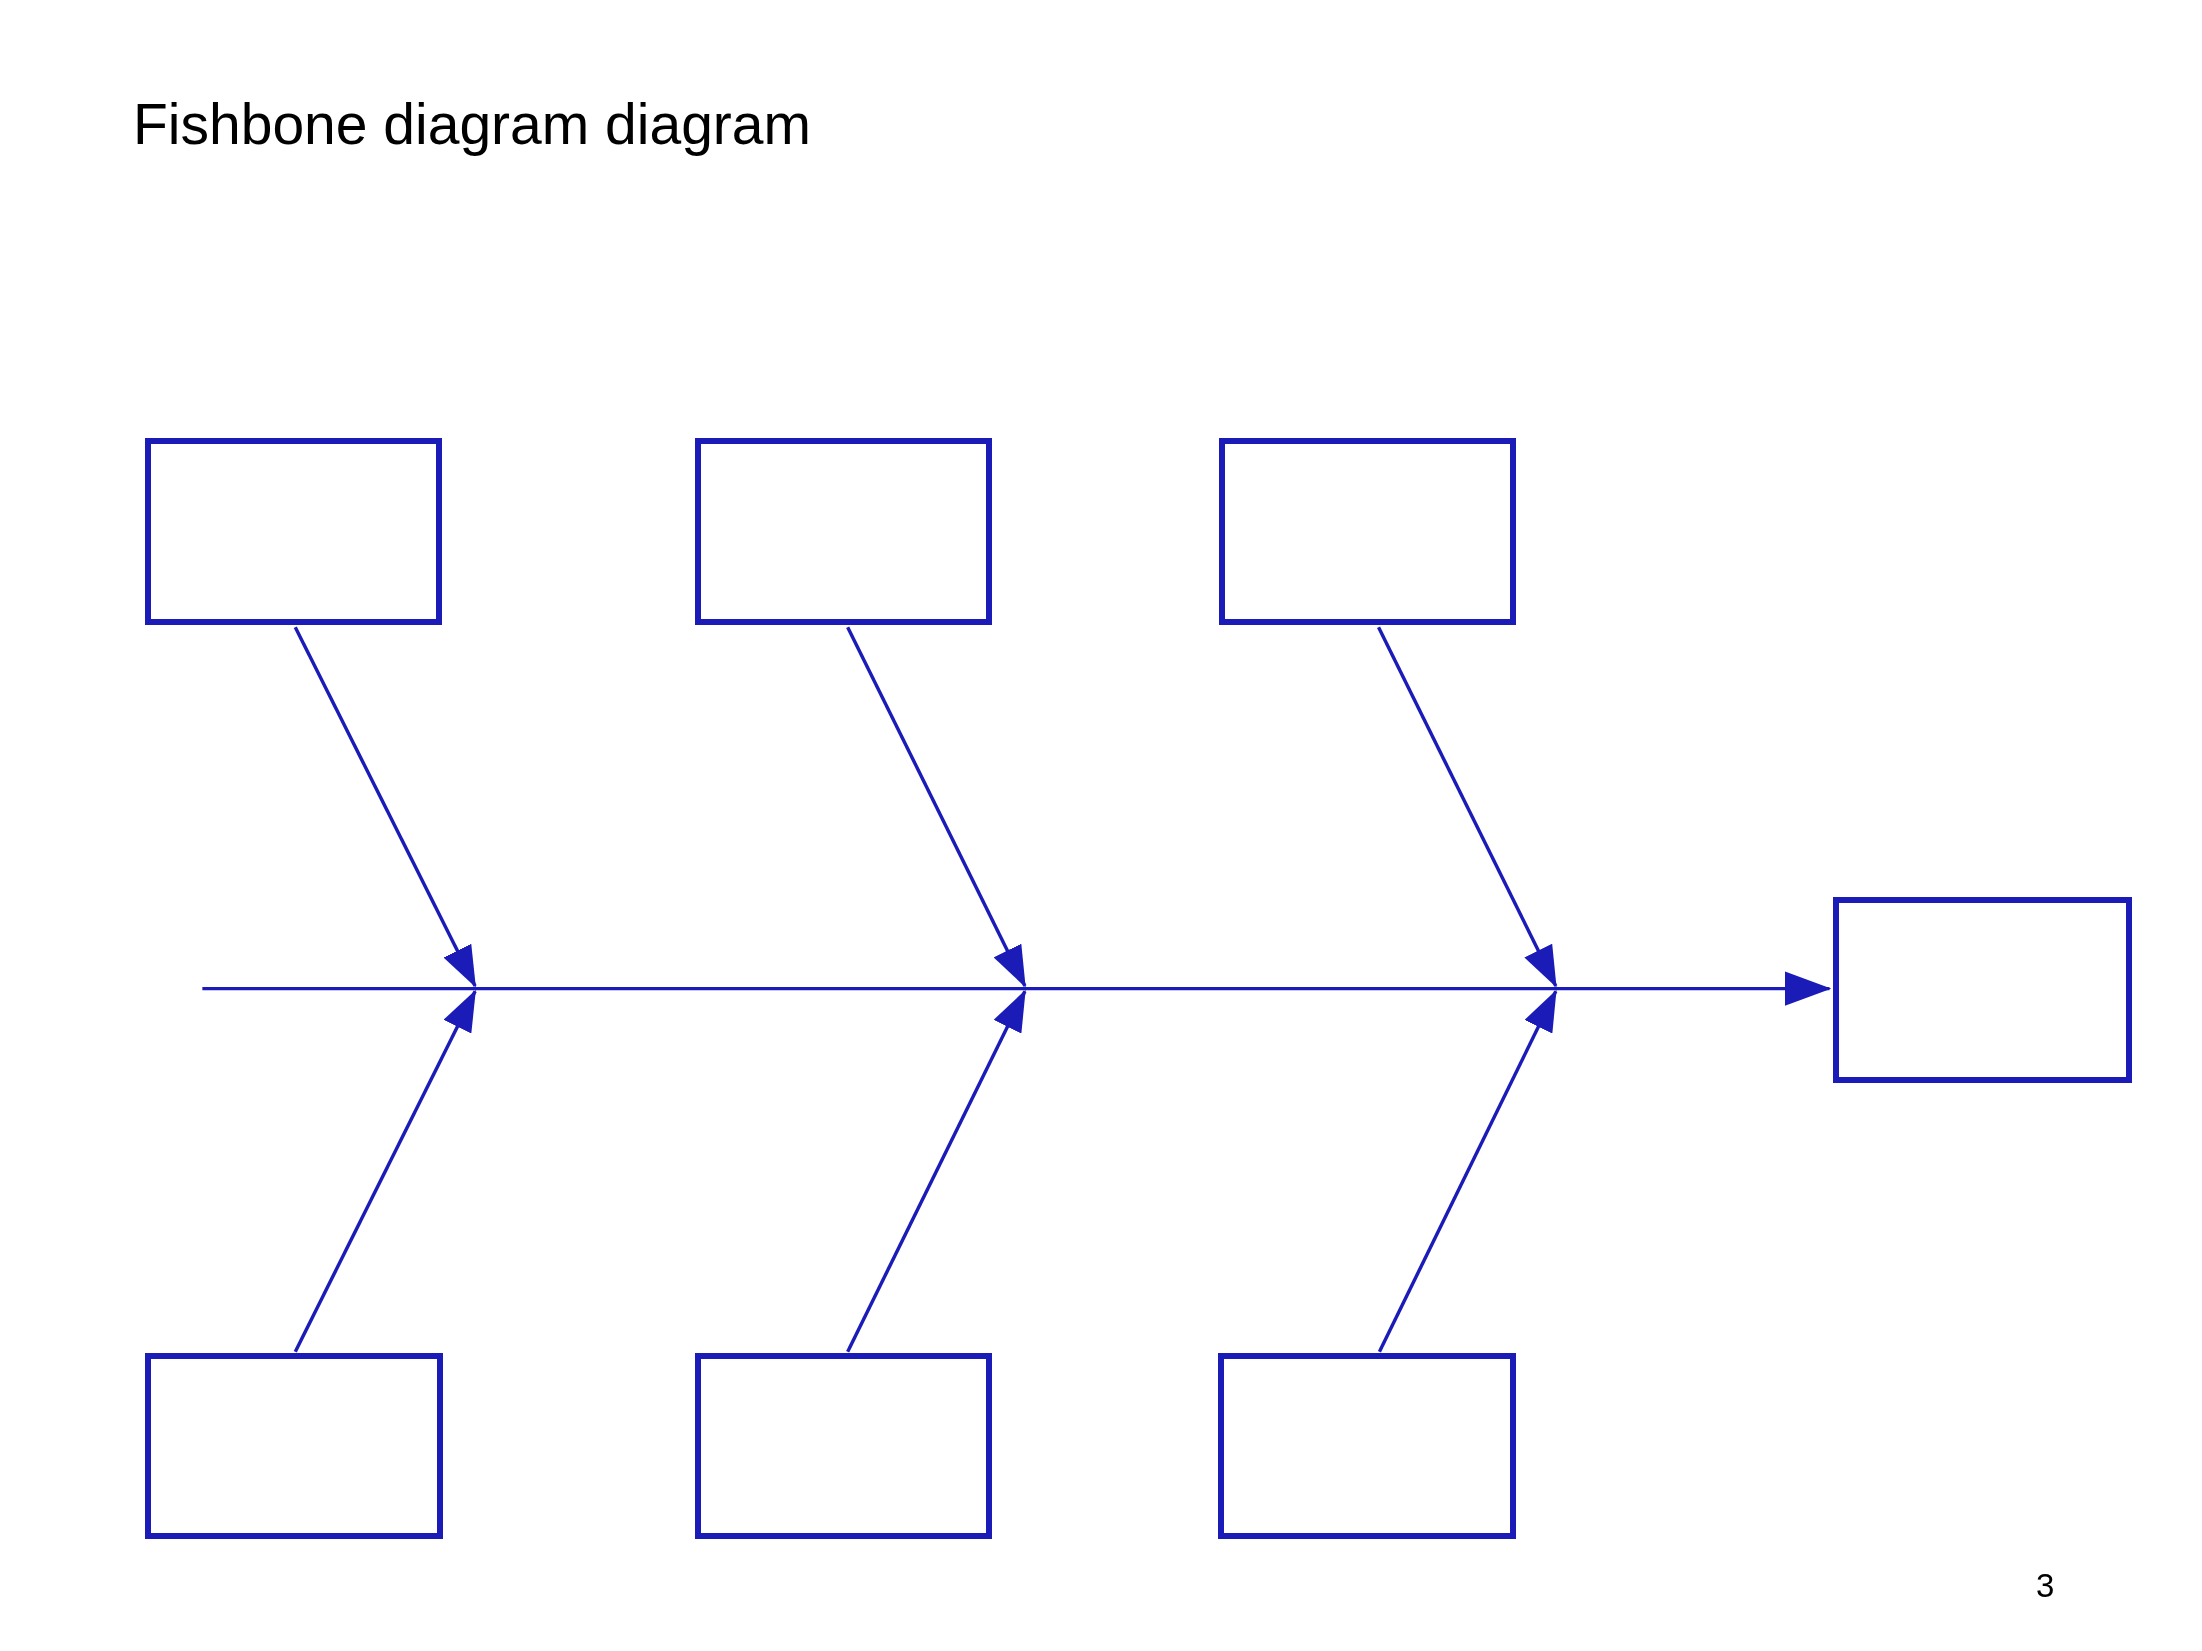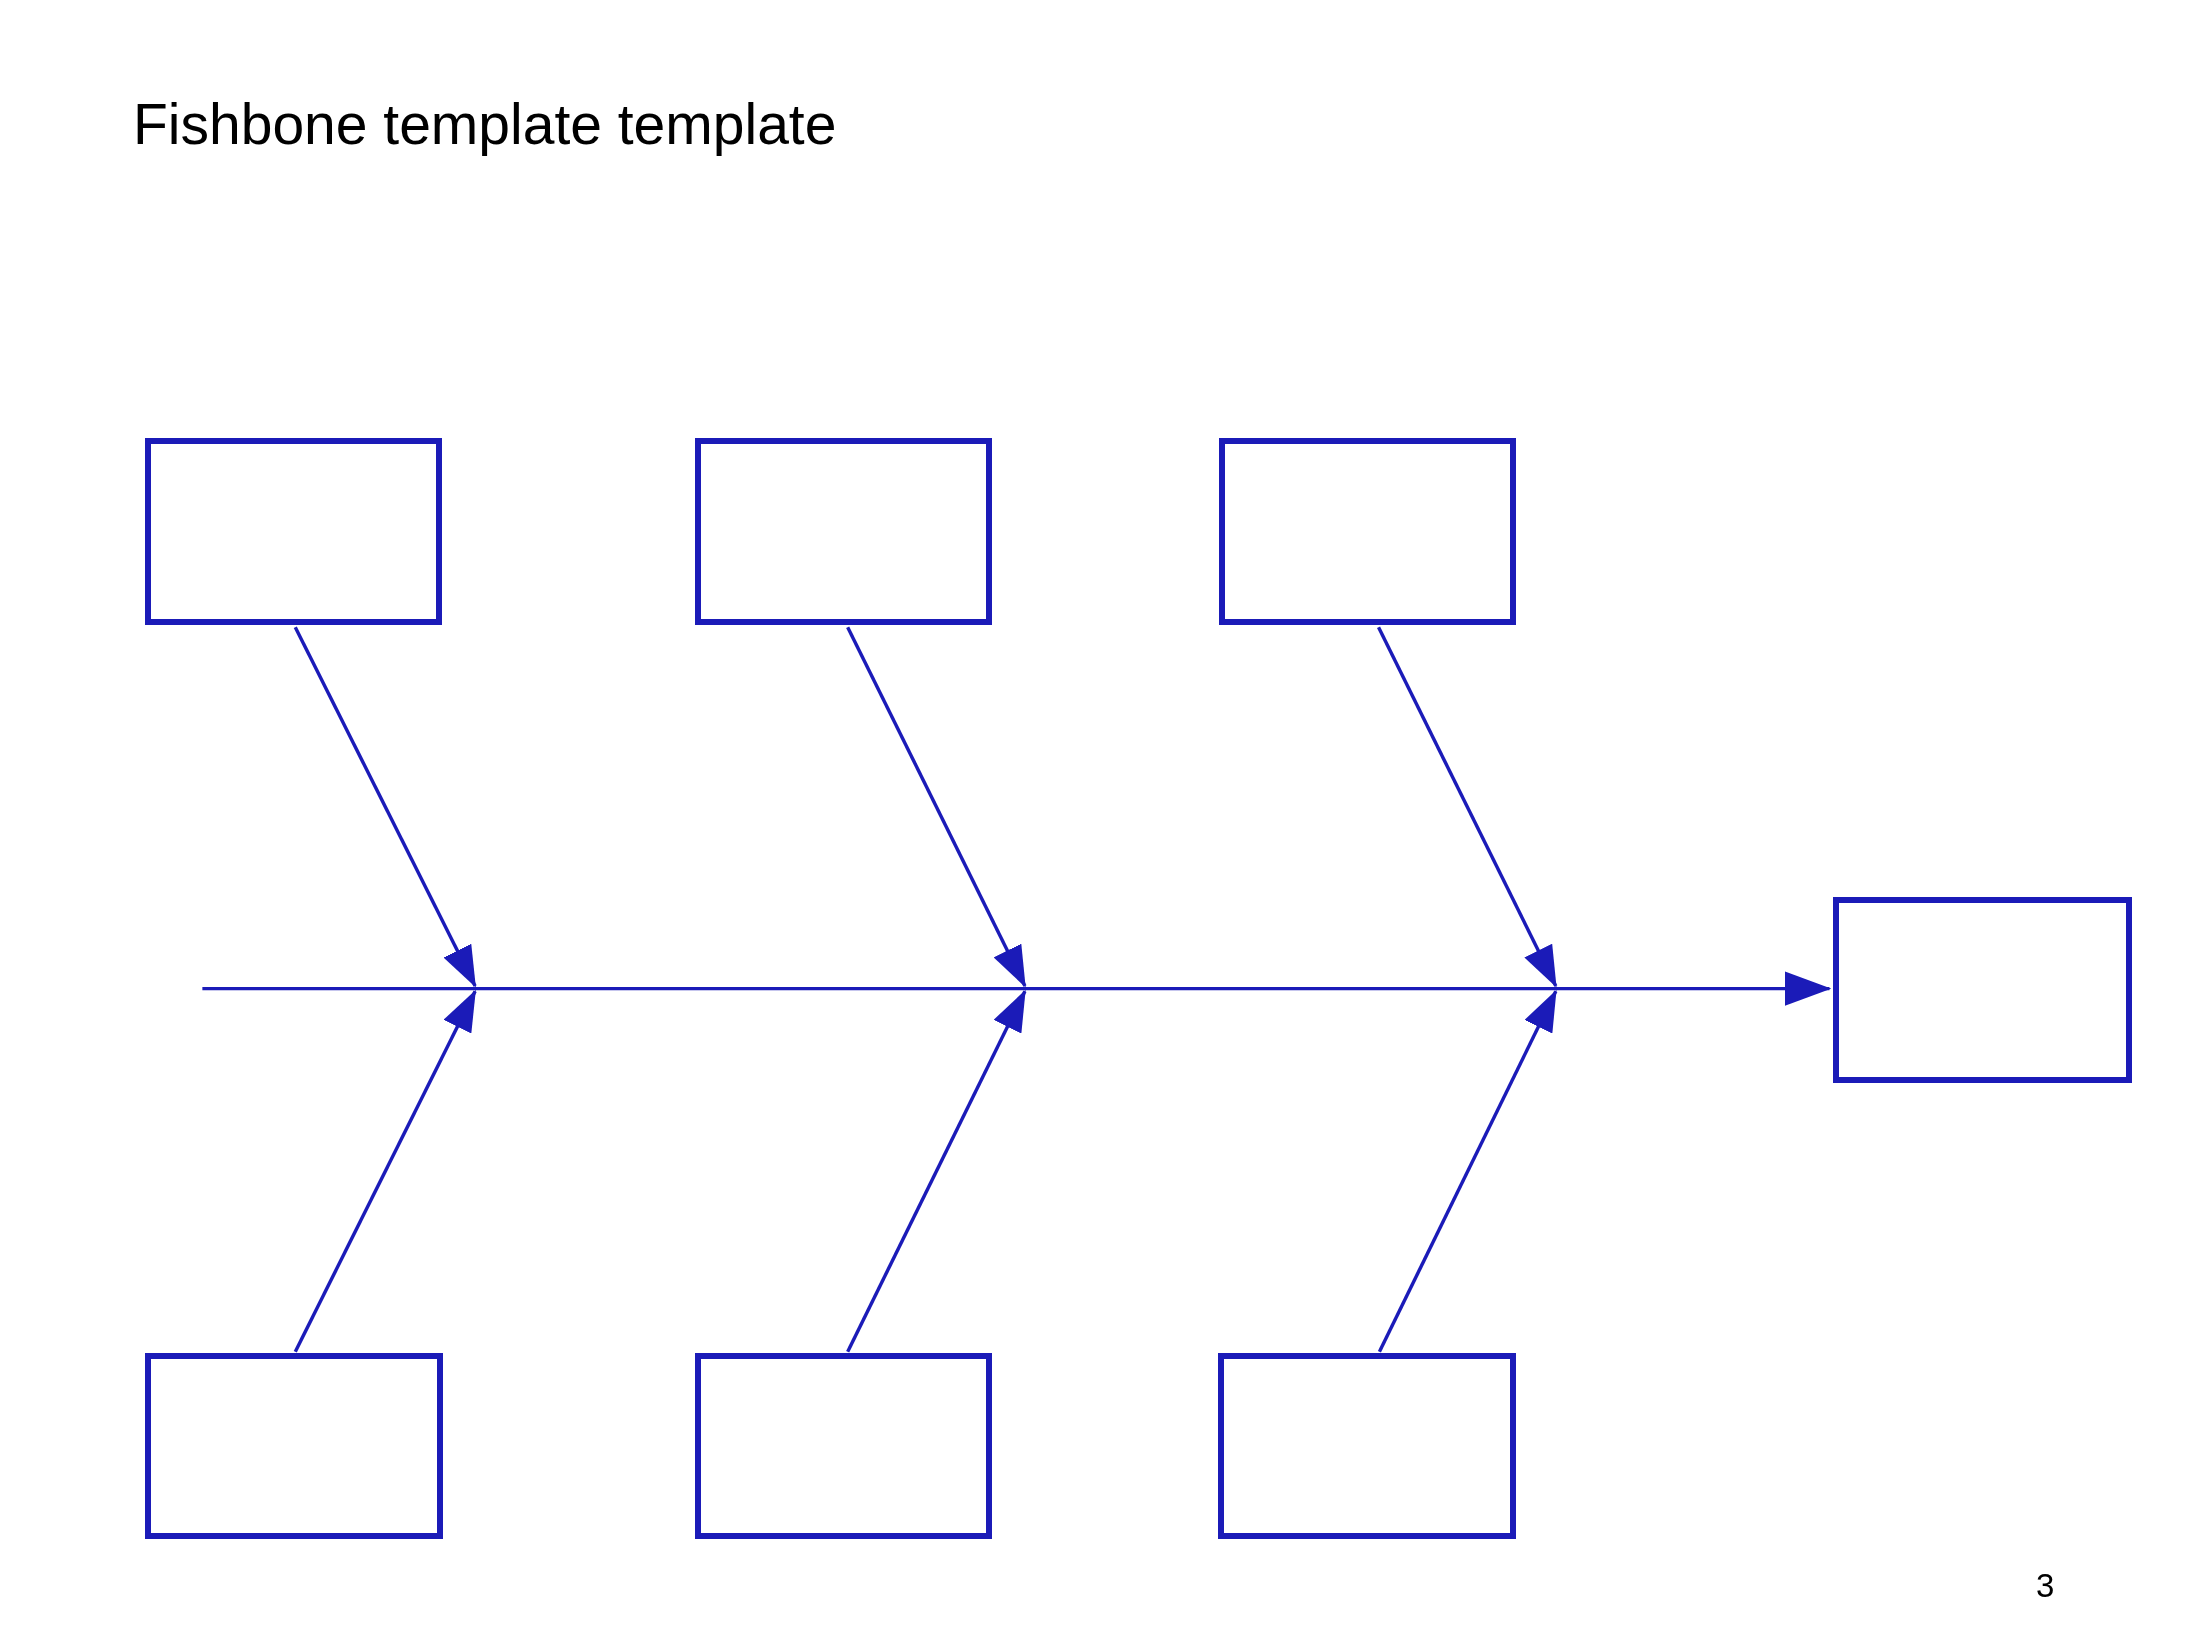--- a/index.html
+++ b/index.html
@@ -29,21 +29,21 @@
   
   .box.b1{left:145px;top:1353px;width:298px;height:186px;}
   .box.b2{left:695px;top:1353px;width:297px;height:186px;}
   .box.b3{left:1218px;top:1353px;width:298px;height:186px;}
   
   .box.effect{left:1833px;top:897px;width:299px;height:186px;}
 </style>
 </head>
 <body style="--accent: #1b1bb8;">
 
-<div class="title">Fishbone template template</div>
+<div class="title">Fishbone diagram diagram</div>
 
 <svg class="diagram-svg" viewBox="0 0 2560 1920" xmlns="http://www.w3.org/2000/svg">
   <defs>
     <marker id="arrowSpine" markerUnits="userSpaceOnUse" markerWidth="54" markerHeight="40" refX="52" refY="20" orient="auto">
       <path class="accent-fill" d="M0,0 L54,20 L0,40 Z" fill="#1b1bb8"></path>
     </marker>
     <marker id="arrowBone" markerUnits="userSpaceOnUse" markerWidth="48" markerHeight="36" refX="46" refY="18" orient="auto">
       <path class="accent-fill" d="M0,0 L48,18 L0,36 Z" fill="#1b1bb8"></path>
     </marker>
   </defs>

